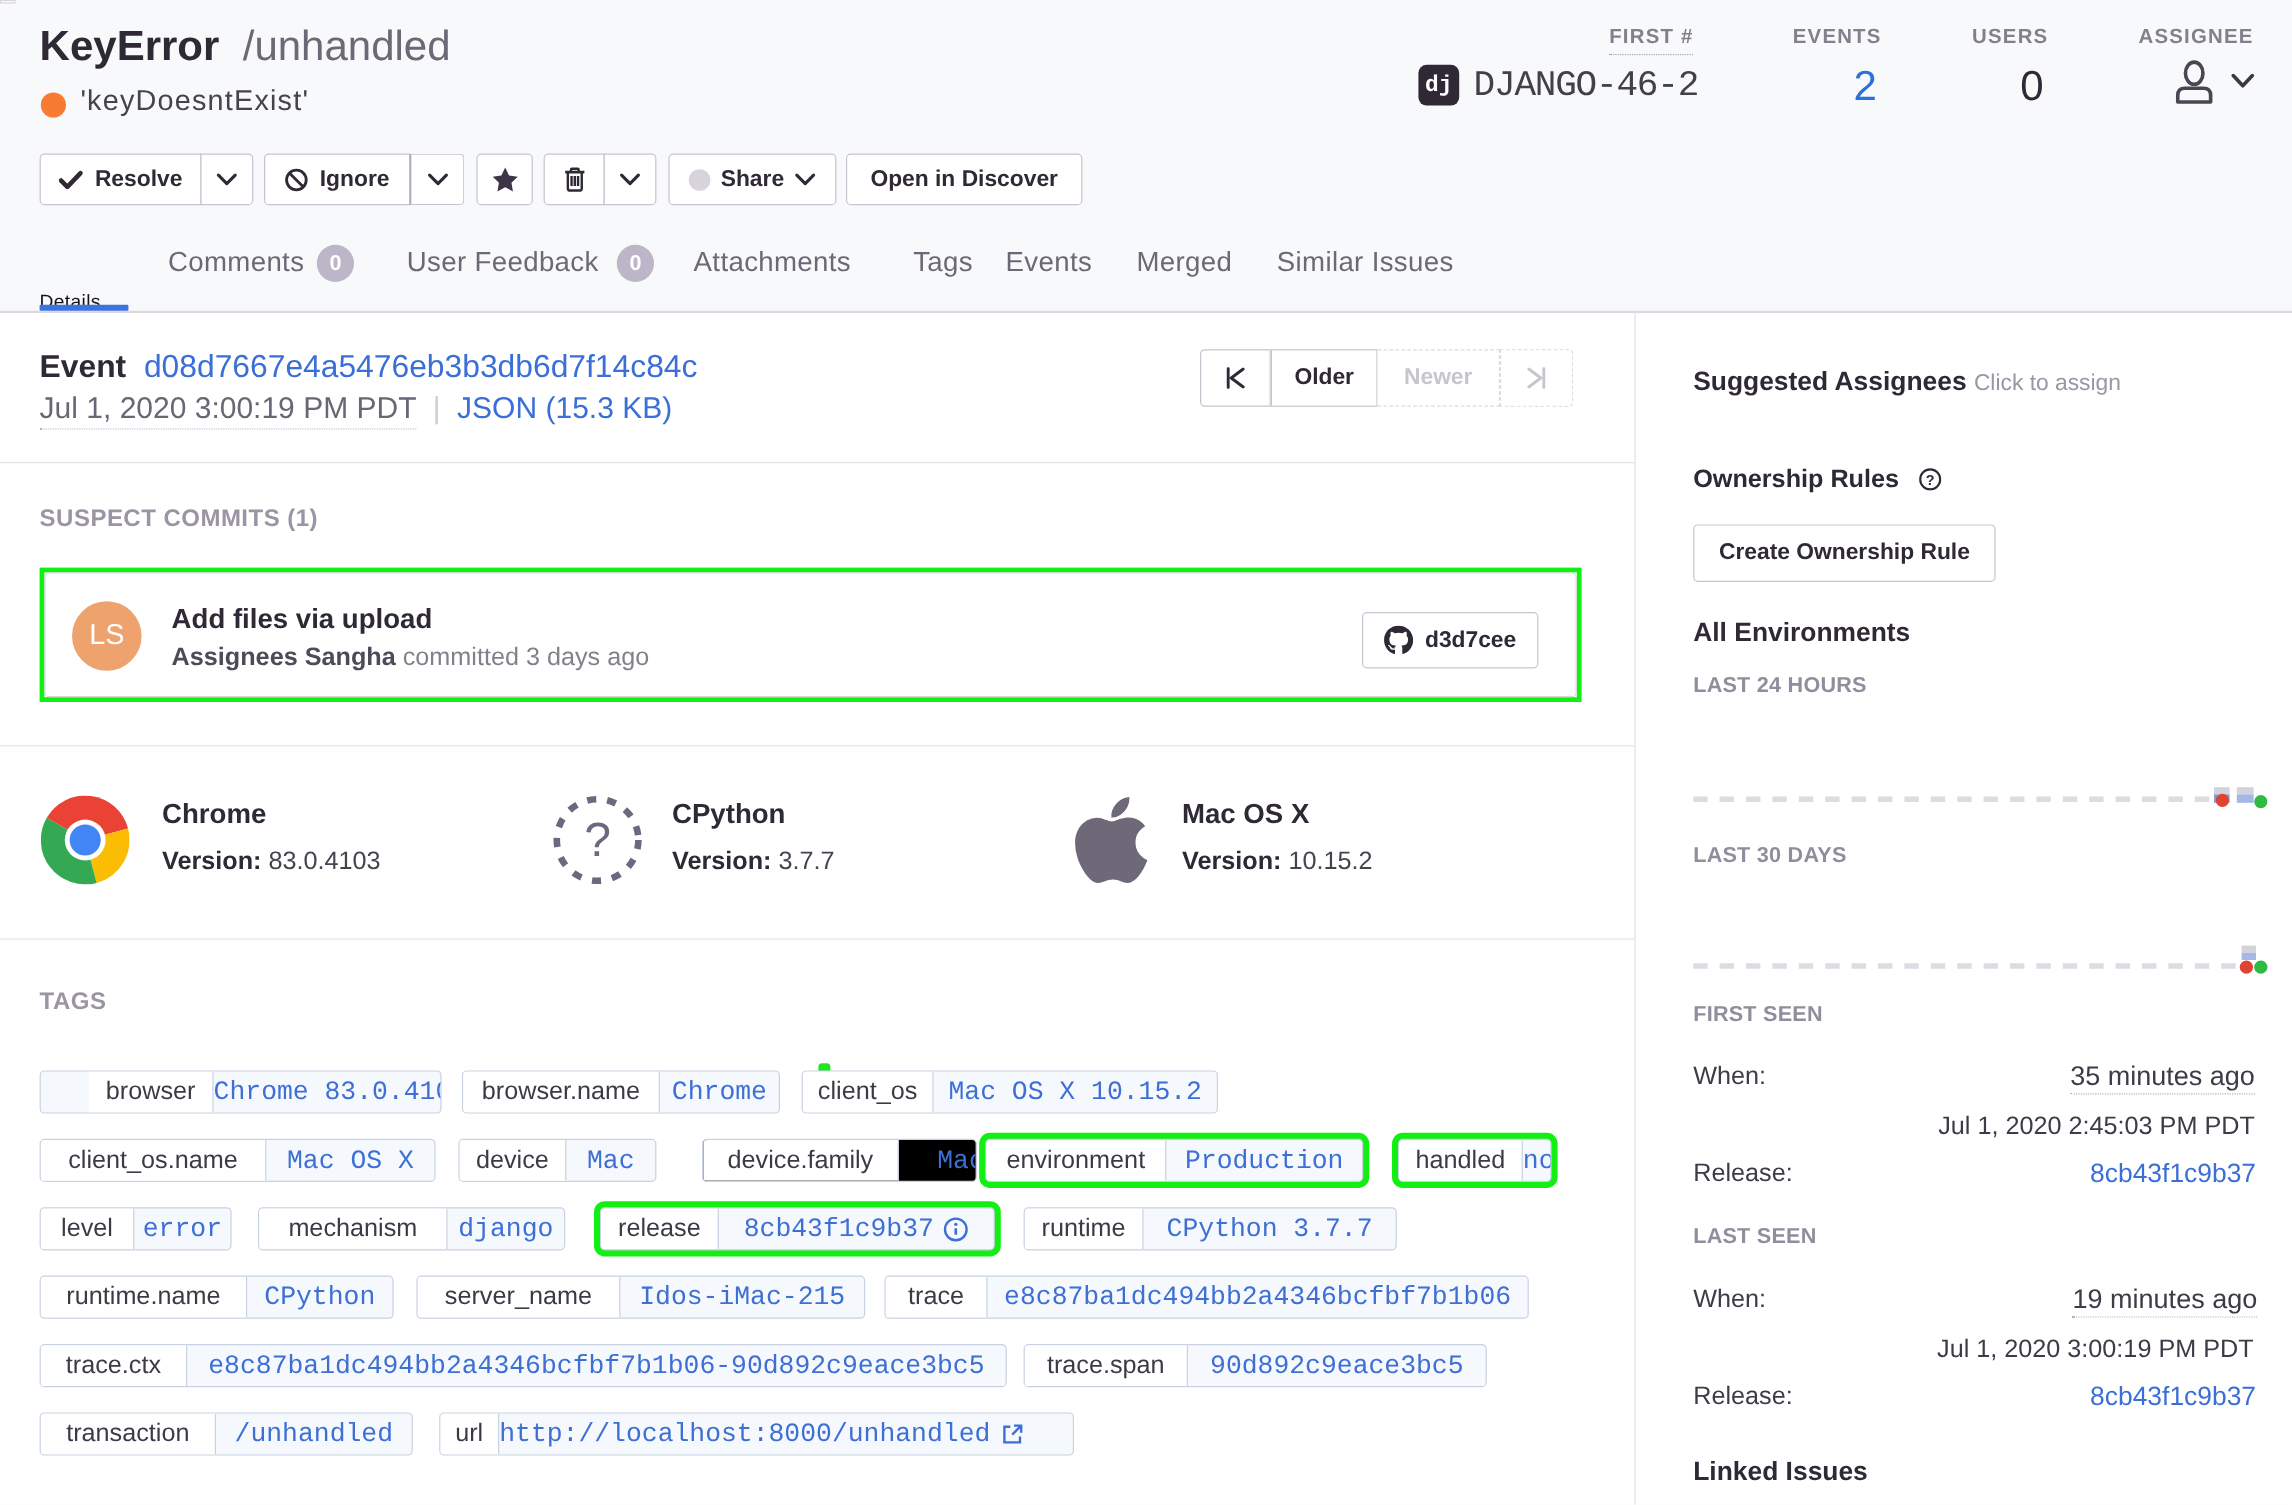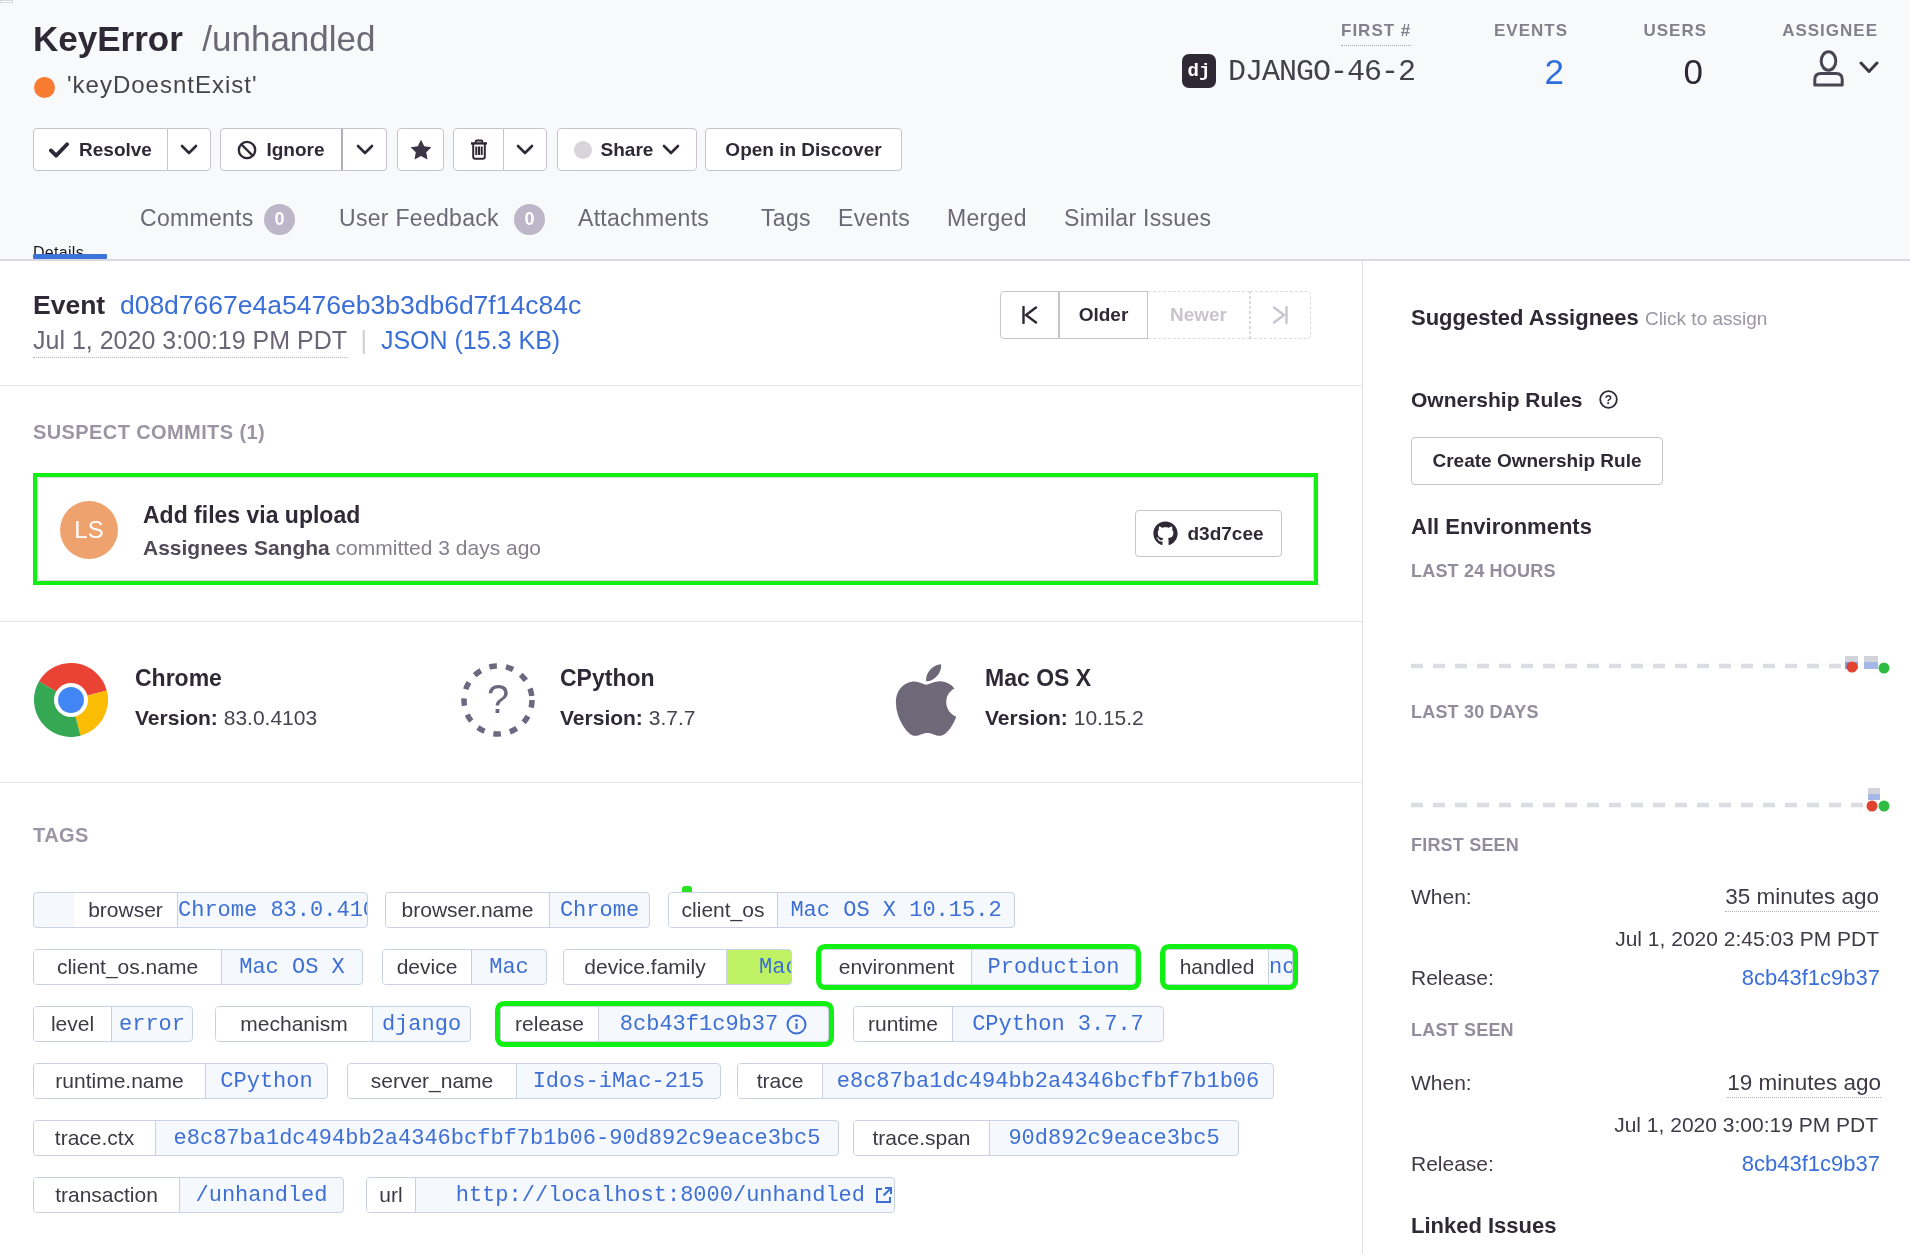--- a/index.html
+++ b/index.html
@@ -209,21 +209,21 @@
 <div style="flex:1;display:flex;align-items:center;justify-content:center;font-family:'Liberation Mono',monospace;font-size:22px;color:#3d6fd4;white-space:nowrap;">Mac OS X 10.15.2</div>
 </div>
 <div class="abs" style="left:33px;top:949px;width:330px;height:36px;border:1px solid #c8d2e2;border-radius:4px;background:#f5f8fd;display:flex;overflow:hidden;">
 <div style="width:188px;flex:none;background:#fff;border-right:1px solid #c8d2e2;display:flex;align-items:center;justify-content:center;font-size:21px;color:#3c3a44;">client_os.name</div>
 <div style="flex:1;display:flex;align-items:center;justify-content:center;font-family:'Liberation Mono',monospace;font-size:22px;color:#3d6fd4;white-space:nowrap;">Mac OS X</div>
 </div>
 <div class="abs" style="left:382px;top:949px;width:165px;height:36px;border:1px solid #c8d2e2;border-radius:4px;background:#f5f8fd;display:flex;overflow:hidden;">
 <div style="width:89px;flex:none;background:#fff;border-right:1px solid #c8d2e2;display:flex;align-items:center;justify-content:center;font-size:21px;color:#3c3a44;">device</div>
 <div style="flex:1;display:flex;align-items:center;justify-content:center;font-family:'Liberation Mono',monospace;font-size:22px;color:#3d6fd4;white-space:nowrap;">Mac</div>
 </div>
-<div class="abs" style="left:563px;top:949px;width:229px;height:36px;border:1px solid #c8d2e2;border-radius:4px;background:#bef264;display:flex;overflow:hidden;gap:32px;">
+<div class="abs" style="left:585px;top:949px;width:229px;height:36px;border:1px solid #c8d2e2;border-radius:4px;background:#000000;display:flex;overflow:hidden;gap:32px;">
 <div style="width:163px;flex:none;background:#fff;border-right:1px solid #c8d2e2;display:flex;align-items:center;justify-content:center;font-size:21px;color:#3c3a44;">device.family</div>
 <div style="flex:1;display:flex;align-items:center;justify-content:center;font-family:'Liberation Mono',monospace;font-size:22px;color:#3d6fd4;white-space:nowrap;">Mac</div>
 </div>
 <div class="abs" style="left:821px;top:949px;width:315px;height:36px;border:1px solid #c8d2e2;border-radius:4px;background:#f5f8fd;display:flex;overflow:hidden; box-shadow:0 0 0 5px #12ef12;">
 <div style="width:150px;flex:none;background:#fff;border-right:1px solid #c8d2e2;display:flex;align-items:center;justify-content:center;font-size:21px;color:#3c3a44;">environment</div>
 <div style="flex:1;display:flex;align-items:center;justify-content:center;font-family:'Liberation Mono',monospace;font-size:22px;color:#3d6fd4;white-space:nowrap;">Production</div>
 </div>
 <div class="abs" style="left:1165px;top:949px;width:128px;height:36px;border:1px solid #c8d2e2;border-radius:4px;background:#f5f8fd;display:flex;overflow:hidden; box-shadow:0 0 0 5px #12ef12;">
 <div style="width:103px;flex:none;background:#fff;border-right:1px solid #c8d2e2;display:flex;align-items:center;justify-content:center;font-size:21px;color:#3c3a44;">handled</div>
 <div style="flex:1;display:flex;align-items:center;justify-content:center;font-family:'Liberation Mono',monospace;font-size:22px;color:#3d6fd4;white-space:nowrap;">no</div>
@@ -267,21 +267,21 @@
 <div class="abs" style="left:853px;top:1120px;width:386px;height:36px;border:1px solid #c8d2e2;border-radius:4px;background:#f5f8fd;display:flex;overflow:hidden;">
 <div style="width:136px;flex:none;background:#fff;border-right:1px solid #c8d2e2;display:flex;align-items:center;justify-content:center;font-size:21px;color:#3c3a44;">trace.span</div>
 <div style="flex:1;display:flex;align-items:center;justify-content:center;font-family:'Liberation Mono',monospace;font-size:22px;color:#3d6fd4;white-space:nowrap;">90d892c9eace3bc5</div>
 </div>
 <div class="abs" style="left:33px;top:1177px;width:311px;height:36px;border:1px solid #c8d2e2;border-radius:4px;background:#f5f8fd;display:flex;overflow:hidden;">
 <div style="width:146px;flex:none;background:#fff;border-right:1px solid #c8d2e2;display:flex;align-items:center;justify-content:center;font-size:21px;color:#3c3a44;">transaction</div>
 <div style="flex:1;display:flex;align-items:center;justify-content:center;font-family:'Liberation Mono',monospace;font-size:22px;color:#3d6fd4;white-space:nowrap;">/unhandled</div>
 </div>
 <div class="abs" style="left:366px;top:1177px;width:529px;height:36px;border:1px solid #c8d2e2;border-radius:4px;background:#f5f8fd;display:flex;overflow:hidden;">
 <div style="width:49px;flex:none;background:#fff;border-right:1px solid #c8d2e2;display:flex;align-items:center;justify-content:center;font-size:21px;color:#3c3a44;">url</div>
-<div style="flex:1;display:flex;align-items:center;justify-content:flex-end;font-family:'Liberation Mono',monospace;font-size:22px;color:#3d6fd4;white-space:nowrap;">http://localhost:8000/unhandled<svg width="20" height="20" viewBox="0 0 20 20" style="margin-left:9px;flex:none;">
+<div style="flex:1;display:flex;align-items:center;justify-content:flex-start;font-family:'Liberation Mono',monospace;font-size:22px;color:#3d6fd4;white-space:nowrap;">http://localhost:8000/unhandled<svg width="20" height="20" viewBox="0 0 20 20" style="margin-left:9px;flex:none;">
         <path d="M8 4 H3 V17 H16 V12" fill="none" stroke="#3d6fd4" stroke-width="2"></path>
         <path d="M11 3 H17 V9 M17 3 L9.5 10.5" fill="none" stroke="#3d6fd4" stroke-width="2"></path>
       </svg></div>
 </div>
 
 <div class="abs" style="left:1411px;top:305px;font-size:22px;font-weight:bold;color:#2f2936;">Suggested Assignees <span style="font-weight:normal;color:#9b96a3;font-size:19px;">Click to assign</span></div>
 
 <div class="abs" style="left:1411px;top:388px;font-size:21px;font-weight:bold;color:#2f2936;">Ownership Rules</div>
 <div class="abs" style="left:1599px;top:390px;">
   <svg width="19" height="19" viewBox="0 0 19 19">

